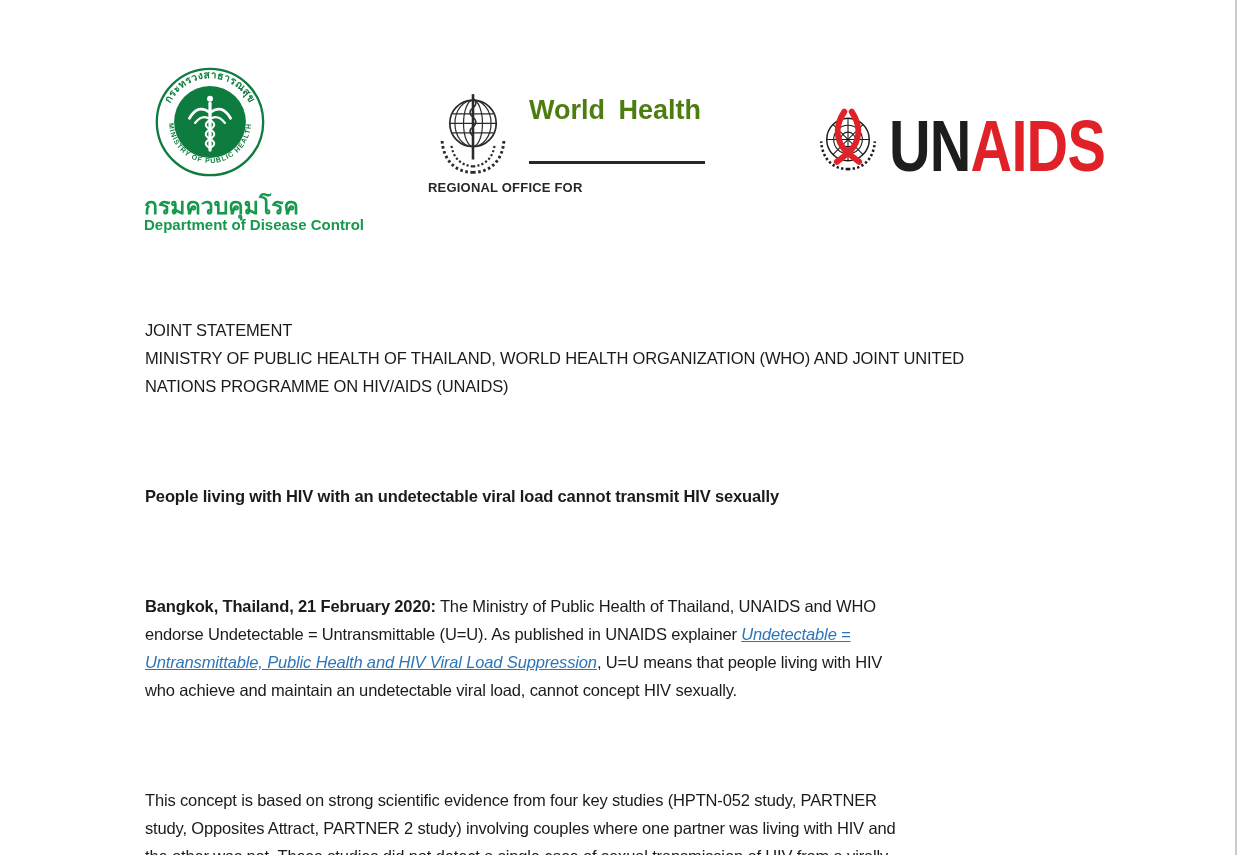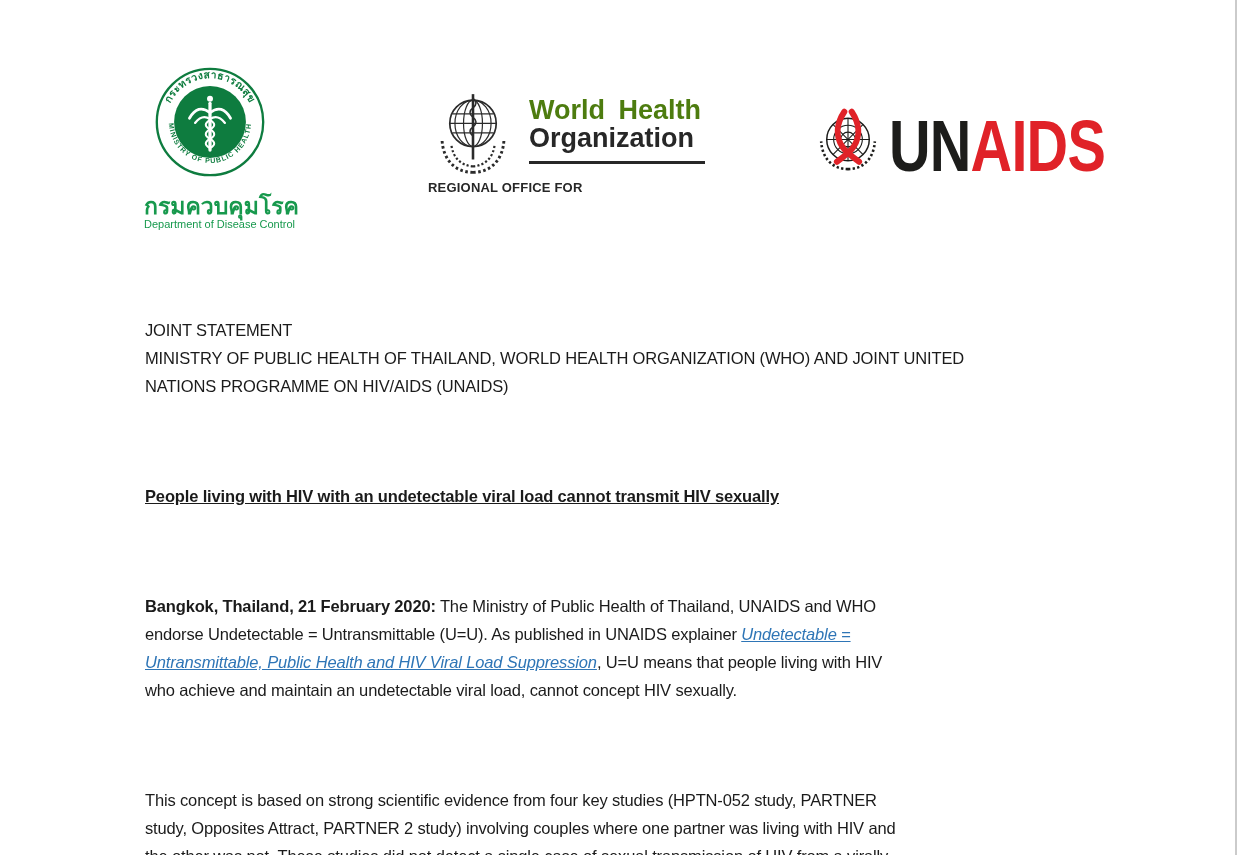--- a/index.html
+++ b/index.html
@@ -25,21 +25,21 @@
     position: absolute; left: 144px; top: 66px;
     width: 132px; text-align: center;
   }
   .moph-thai-name {
     margin-top: 12px;
     font-size: 23px; font-weight: 700;
     color: #17994d; line-height: 25px;
     letter-spacing: 0px; white-space: nowrap;
   }
   .moph-eng-name {
-    font-size: 11px; font-weight: 400;
+    font-size: 15px; font-weight: 700;
     color: #17994d; line-height: 11px; white-space: nowrap;
   }
 
   .who-logo {
     position: absolute; left: 428px; top: 86px;
     width: 300px; height: 120px;
   }
   .who-emblem { position: absolute; left: 2px; top: 2px; }
   .who-name1 {
     position: absolute; left: 101px; top: 10px;
@@ -85,21 +85,21 @@
   .doc-body {
     position: absolute; left: 145px; top: 260px;
     width: 990px;
     font-size: 16.5px; line-height: 28px;
     letter-spacing: -0.15px;
     color: #1b1b1b;
     white-space: pre-line;
   }
   .doc-block { white-space: pre-line; }
   .statement-block { margin: 0; }
-  .headline { margin-top: 26px; font-weight: 700; text-decoration: underline; }
+  .headline { margin-top: 26px; font-weight: 700; }
   .para1 { margin-top: 26px; }
   .para2 { margin-top: 26px; }
   .dateline-bold { font-weight: 700; }
   .doc-link {
     color: #2e75b6;
     font-style: italic;
     text-decoration: underline;
     cursor: pointer;
   }
 </style>
@@ -146,21 +146,20 @@
         <ellipse cx="50" cy="38" rx="21" ry="27" stroke-width="1.4"></ellipse>
         <line x1="50" y1="4" x2="50" y2="80" stroke-width="3"></line>
         <path d="M50,9 q7,5 0,11 q-7,5 0,11 q7,5 0,11 q-7,5 0,11" stroke-width="1.8"></path>
         <path d="M50,95 C29,95 15,80 14,57" stroke-width="3.4" stroke-dasharray="3,3"></path>
         <path d="M50,95 C71,95 85,80 86,57" stroke-width="3.4" stroke-dasharray="3,3"></path>
         <path d="M50,88 C36,87 27,78 25,64" stroke-width="2.6" stroke-dasharray="2.5,2.5"></path>
         <path d="M50,88 C64,87 73,78 75,64" stroke-width="2.6" stroke-dasharray="2.5,2.5"></path>
       </g>
     </svg>
     <div class="who-name1">World Health</div>
-    <div class="who-name2">Organization</div>
     <div class="who-rule"></div>
     <div class="who-office-prefix">REGIONAL OFFICE FOR</div>
   </div>
 
   <div class="unaids-logo">
     <svg class="unaids-emblem" width="74" height="80" viewBox="0 0 80 86">
       <g stroke="#1d1d1b" fill="none">
         <circle cx="40" cy="36" r="23" stroke-width="1.6"></circle>
         <circle cx="40" cy="36" r="15.5" stroke-width="1.2"></circle>
         <circle cx="40" cy="36" r="8" stroke-width="1.2"></circle>

